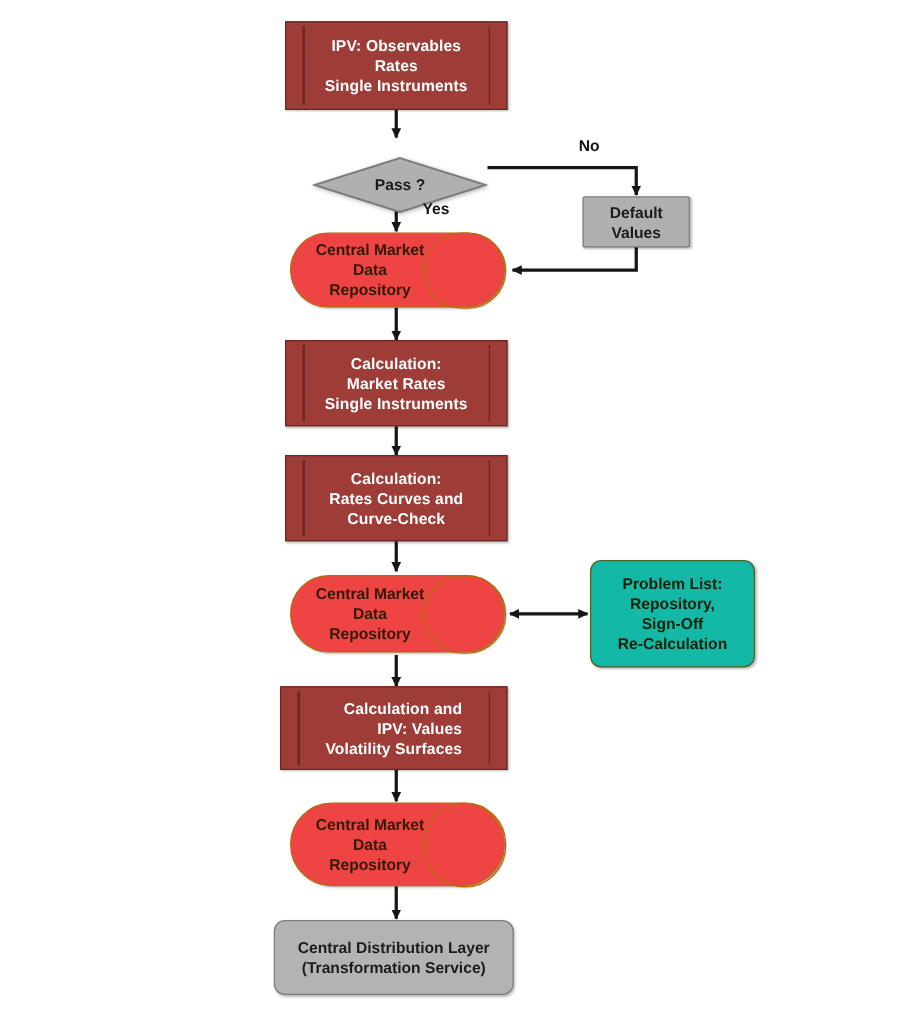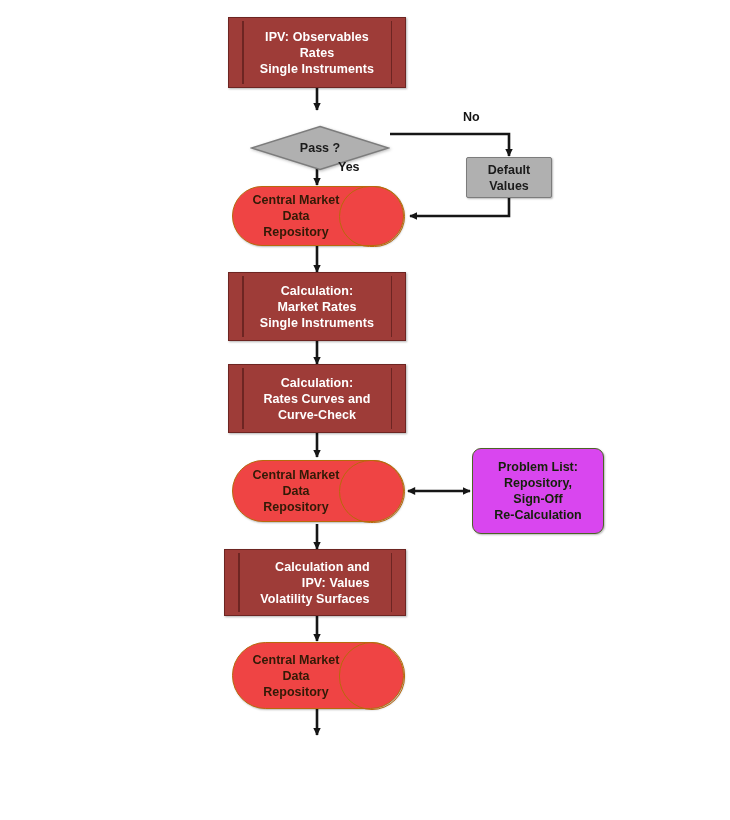--- a/index.html
+++ b/index.html
@@ -108,21 +108,21 @@
     transform: translateX(-22px);
   }
 
   
   .rounded {
     border-radius: 9px;
     box-shadow: 1px 1px 2px rgba(0,0,0,.28);
     box-sizing: border-box;
   }
   .green {
-    background: #d946ef;
+    background: #14b8a6;
     border: 1.5px solid #4c6326;
     color: #14210a;
     font-size: 12.5px;
   }
   .grey-box {
     background: #b3b3b3;
     border: 1.5px solid #7c7c7c;
     color: #1b1b1b;
     font-size: 12.5px;
   }
@@ -271,14 +271,20 @@
 
   <div class="store" style="left:232px; top:642px; width:172px; height:67px;">
     <span class="cap"></span>
     <span class="txt">
       <span>Central Market</span><br>
       <span>Data</span><br>
       <span>Repository</span>
     </span>
   </div>
 
+  <div class="node rounded grey-box" style="left:219px; top:736px; width:192px; height:60px;">
+    <span>
+      <span>Central Distribution Layer</span><br>
+      <span>(Transformation Service)</span>
+    </span>
+  </div>
 
 </div>
 
 </body></html>

